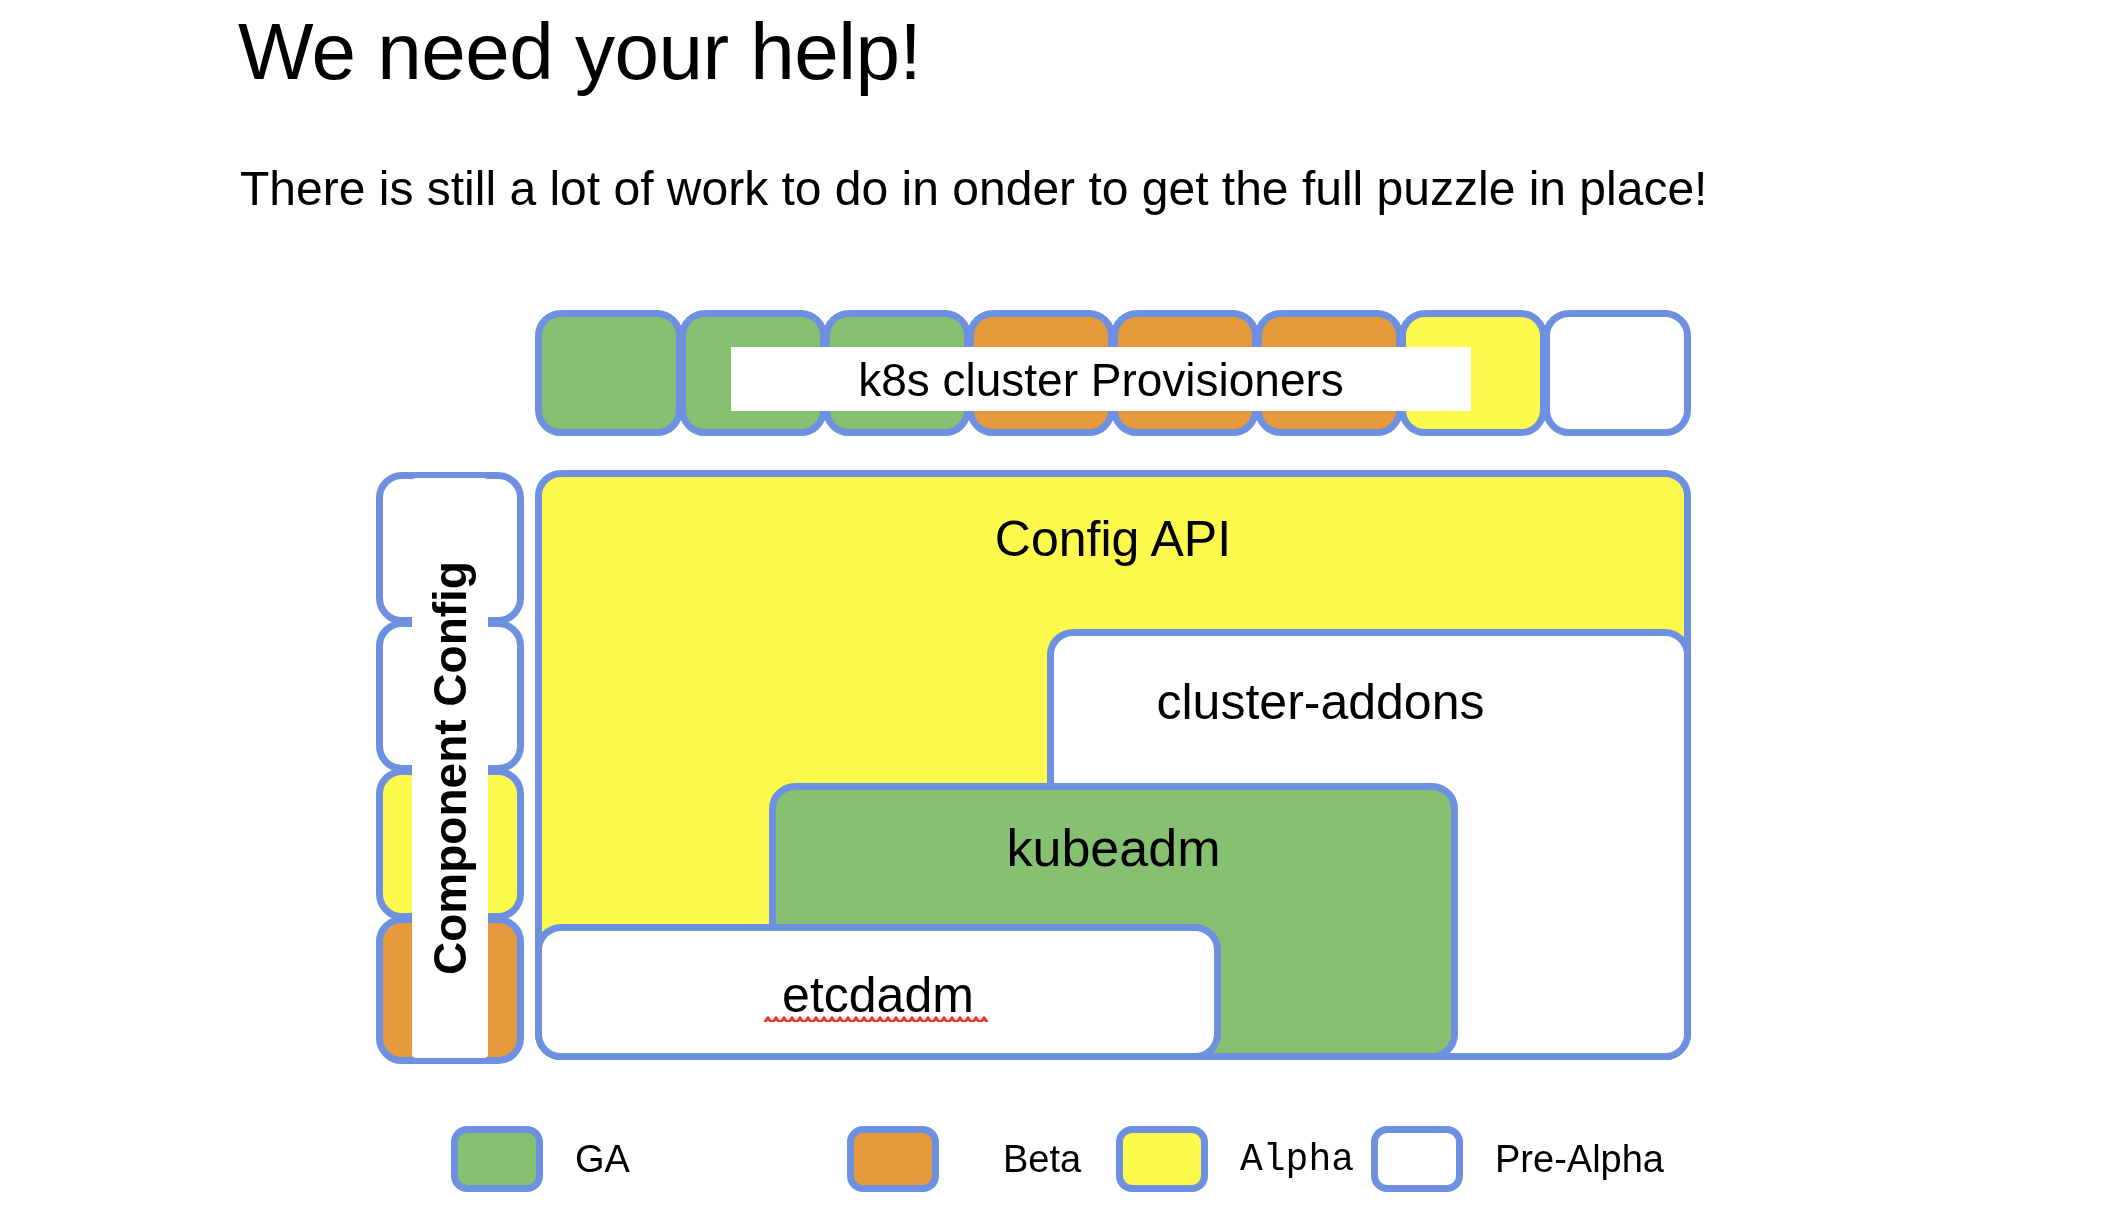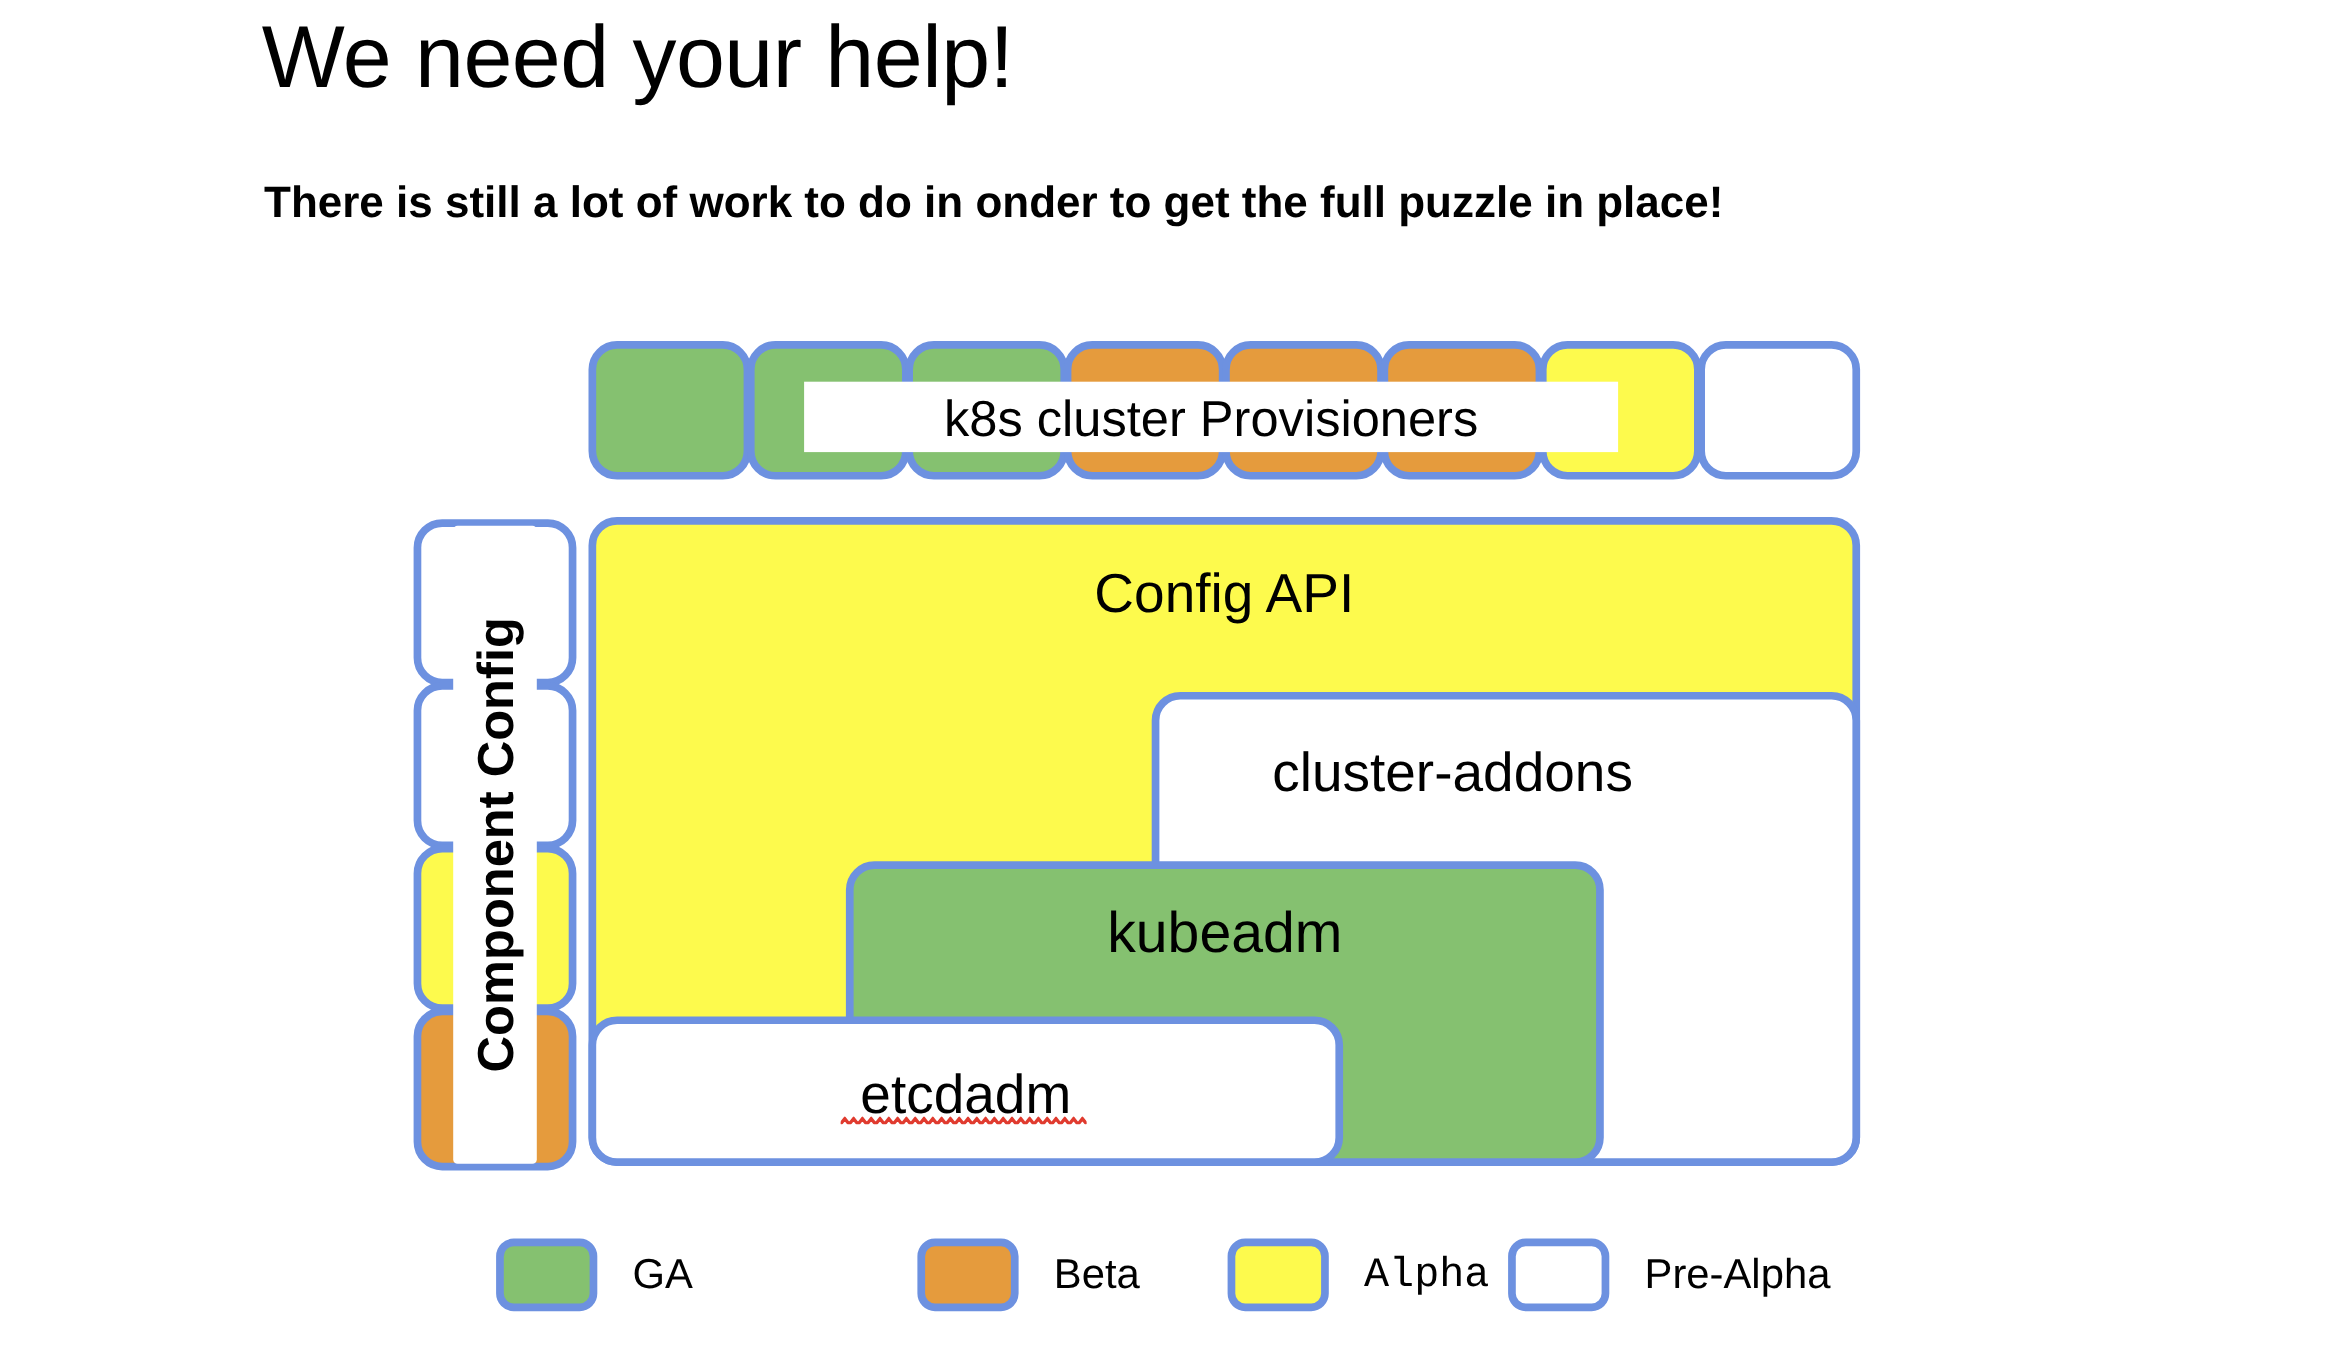--- a/index.html
+++ b/index.html
@@ -24,22 +24,22 @@
     font-size: 80px;
     font-weight: 400;
     line-height: 1.1;
     letter-spacing: -0.5px;
     white-space: nowrap;
   }
   #slide-subtitle {
     position: absolute;
     left: 240px;
     top: 160px;
-    font-size: 40px;
-    font-weight: 700;
+    font-size: 48px;
+    font-weight: 400;
     line-height: 1.2;
     white-space: nowrap;
   }
 
   
   .box {
     position: absolute;
     box-sizing: border-box;
     border: 7px solid #6d91e0;
     border-radius: 26px;
@@ -199,21 +199,21 @@
   <svg width="224" height="10" viewBox="0 0 224 10" xmlns="http://www.w3.org/2000/svg">
     <path d="M0 7 L4 2 L8 7 L12 2 L16 7 L20 2 L24 7 L28 2 L32 7 L36 2 L40 7 L44 2 L48 7 L52 2 L56 7 L60 2 L64 7 L68 2 L72 7 L76 2 L80 7 L84 2 L88 7 L92 2 L96 7 L100 2 L104 7 L108 2 L112 7 L116 2 L120 7 L124 2 L128 7 L132 2 L136 7 L140 2 L144 7 L148 2 L152 7 L156 2 L160 7 L164 2 L168 7 L172 2 L176 7 L180 2 L184 7 L188 2 L192 7 L196 2 L200 7 L204 2 L208 7 L212 2 L216 7 L220 2 L224 7" fill="none" stroke="#e03b2f" stroke-width="3"></path>
   </svg>
 </div>
 
 <div id="legend">
   <div class="legend-item" style="left:0px;">
     <div class="legend-swatch ga"></div>
     <div class="legend-text">GA</div>
   </div>
-  <div class="legend-item" style="left:383px;">
+  <div class="legend-item" style="left:396px;gap:32px;">
     <div class="legend-swatch beta"></div>
     <div class="legend-text">Beta</div>
   </div>
   <div class="legend-item" style="left:665px;font-family:Liberation Mono, monospace;">
     <div class="legend-swatch alpha"></div>
     <div class="legend-text">Alpha</div>
   </div>
   <div class="legend-item" style="left:920px;">
     <div class="legend-swatch prealpha"></div>
     <div class="legend-text">Pre-Alpha</div>

